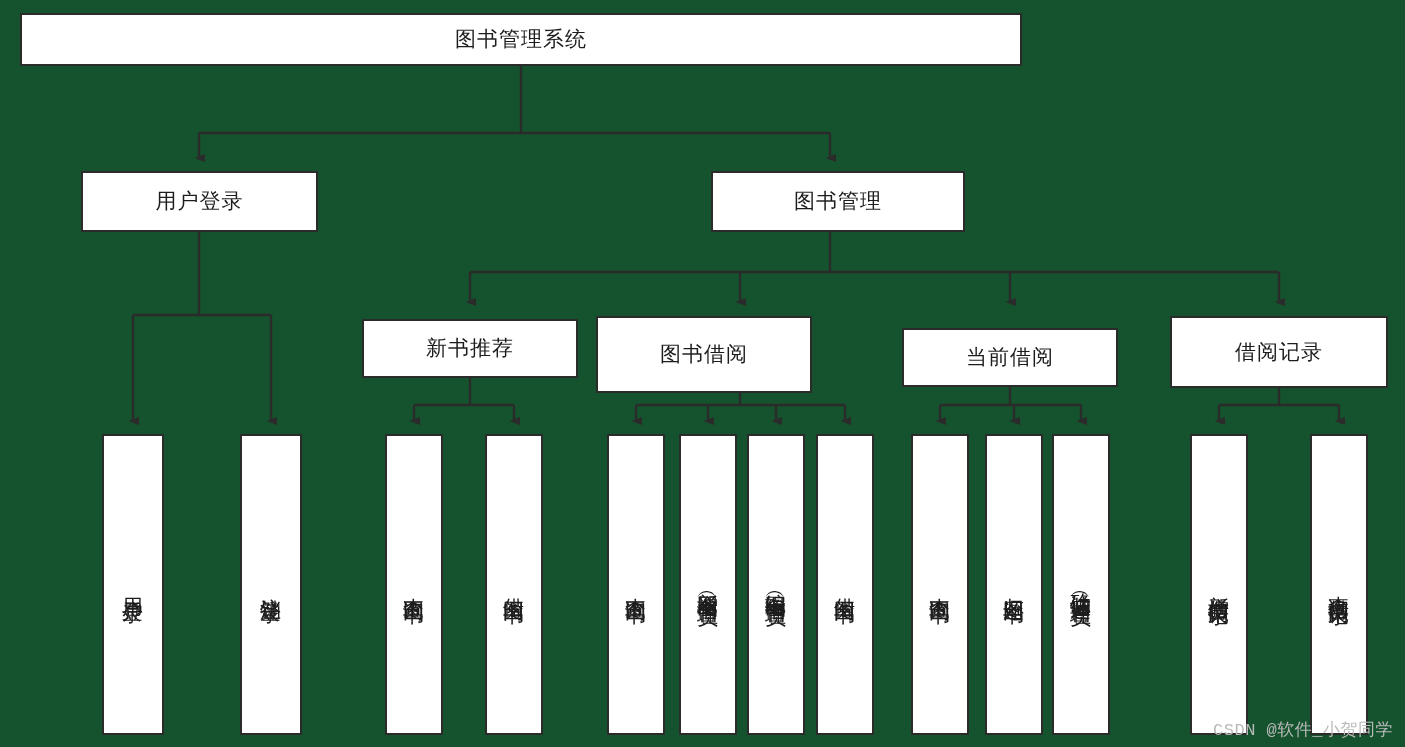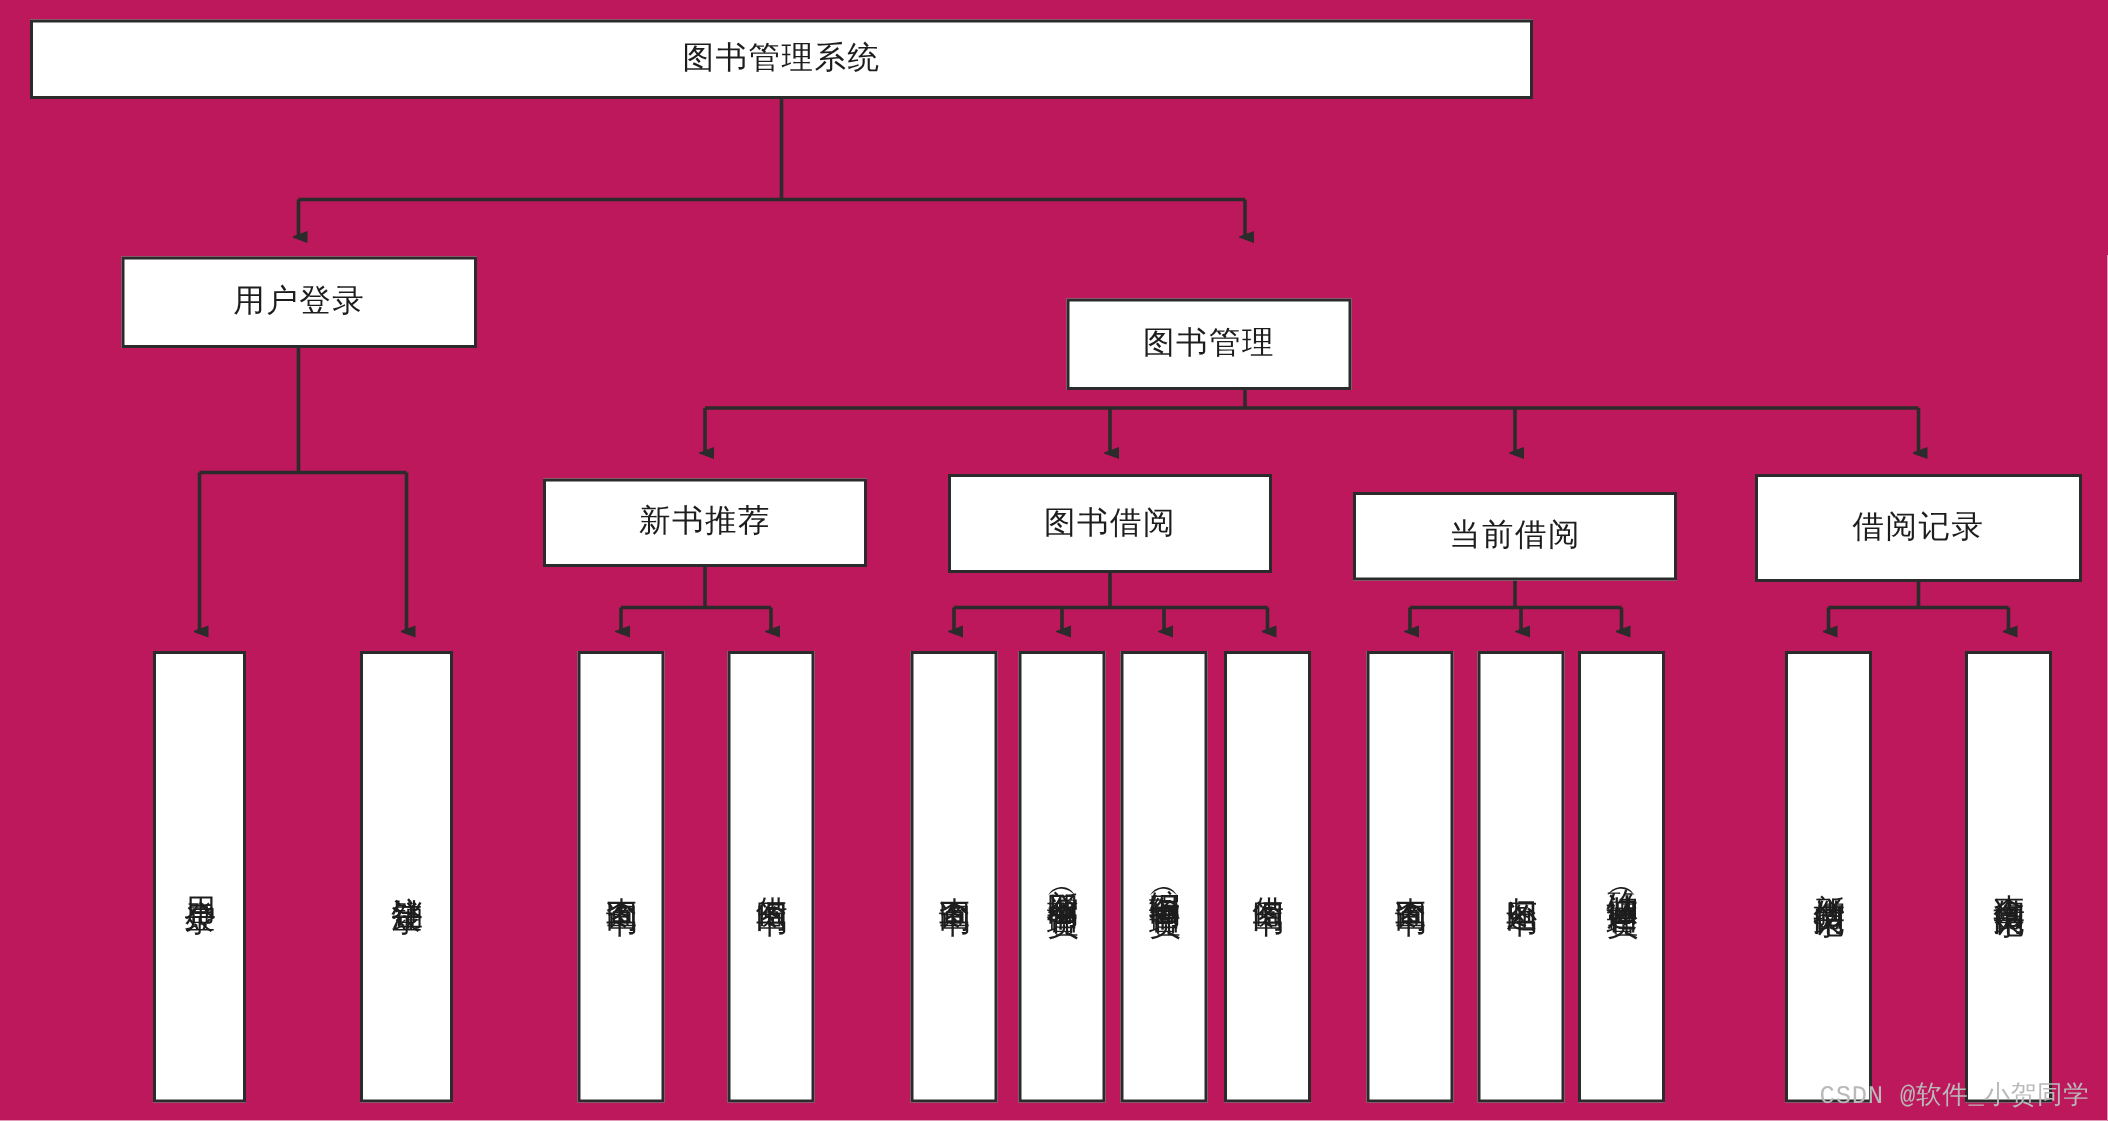--- a/index.html
+++ b/index.html
@@ -8,21 +8,21 @@
     padding: 0;
     background: #ffffff;
   }
   body {
     font-family: "Liberation Sans", "DejaVu Sans", sans-serif;
   }
   #canvas {
     position: relative;
     width: 1405px;
     height: 747px;
-    background: #be185d;
+    background: #14532d;
     overflow: hidden;
   }
   svg.edges {
     position: absolute;
     left: 0;
     top: 0;
     width: 1405px;
     height: 747px;
     pointer-events: none;
   }
@@ -120,28 +120,28 @@
     </g>
   </svg>
 
   <div class="node" id="n-root" style="left: 20px; top: 13px; width: 1002px; height: 53px;">
     <span class="node-label">图书管理系统</span>
   </div>
 
   <div class="node" id="n-l2-0" style="left: 81px; top: 171px; width: 237px; height: 61px;">
     <span class="node-label">用户登录</span>
   </div>
-  <div class="node" id="n-l2-1" style="left: 711px; top: 171px; width: 190px; height: 61px; margin-top: 28px;">
+  <div class="node" id="n-l2-1" style="left: 711px; top: 171px; width: 254px; height: 61px;">
     <span class="node-label">图书管理</span>
   </div>
 
   <div class="node" id="n-l3-0" style="left: 362px; top: 319px; width: 216px; height: 59px;">
     <span class="node-label">新书推荐</span>
   </div>
-  <div class="node" id="n-l3-1" style="left: 632px; top: 316px; width: 216px; height: 66px;">
+  <div class="node" id="n-l3-1" style="left: 596px; top: 316px; width: 216px; height: 77px;">
     <span class="node-label">图书借阅</span>
   </div>
   <div class="node" id="n-l3-2" style="left: 902px; top: 328px; width: 216px; height: 59px;">
     <span class="node-label">当前借阅</span>
   </div>
   <div class="node" id="n-l3-3" style="left: 1170px; top: 316px; width: 218px; height: 72px;">
     <span class="node-label">借阅记录</span>
   </div>
 
   <div class="node vertical" id="n-leaf-0" style="left: 102px; top: 434px; width: 62px; height: 301px;">

